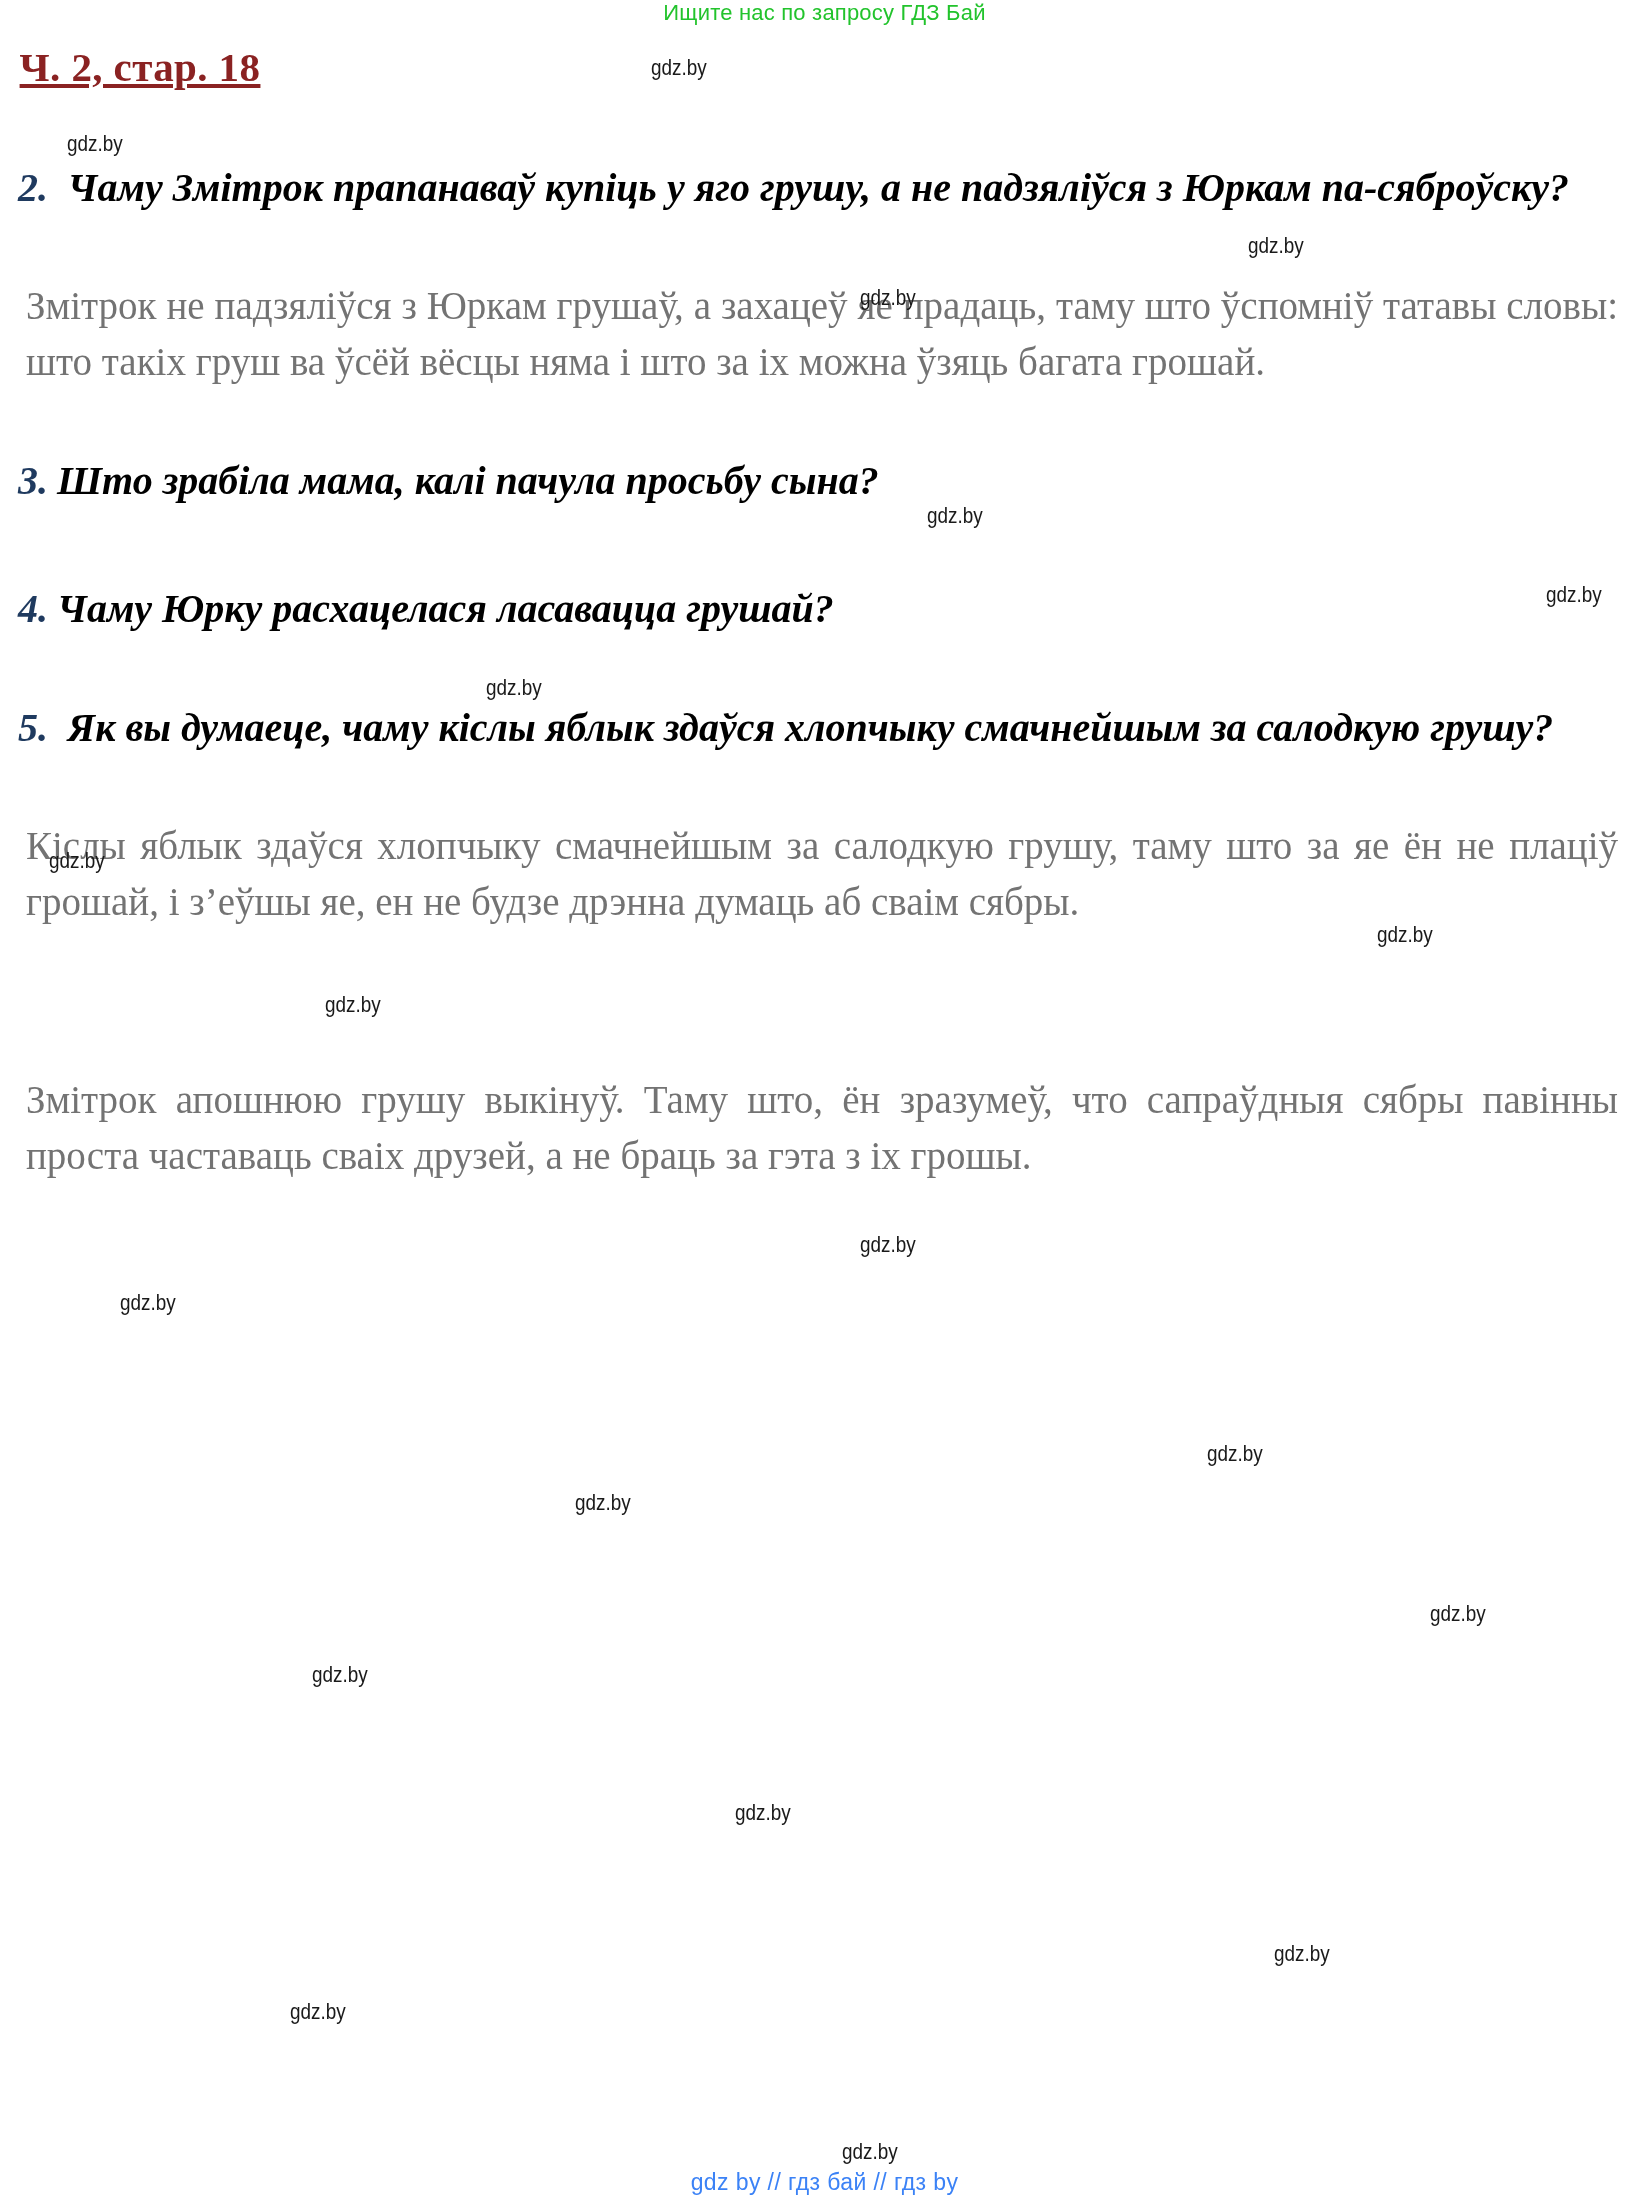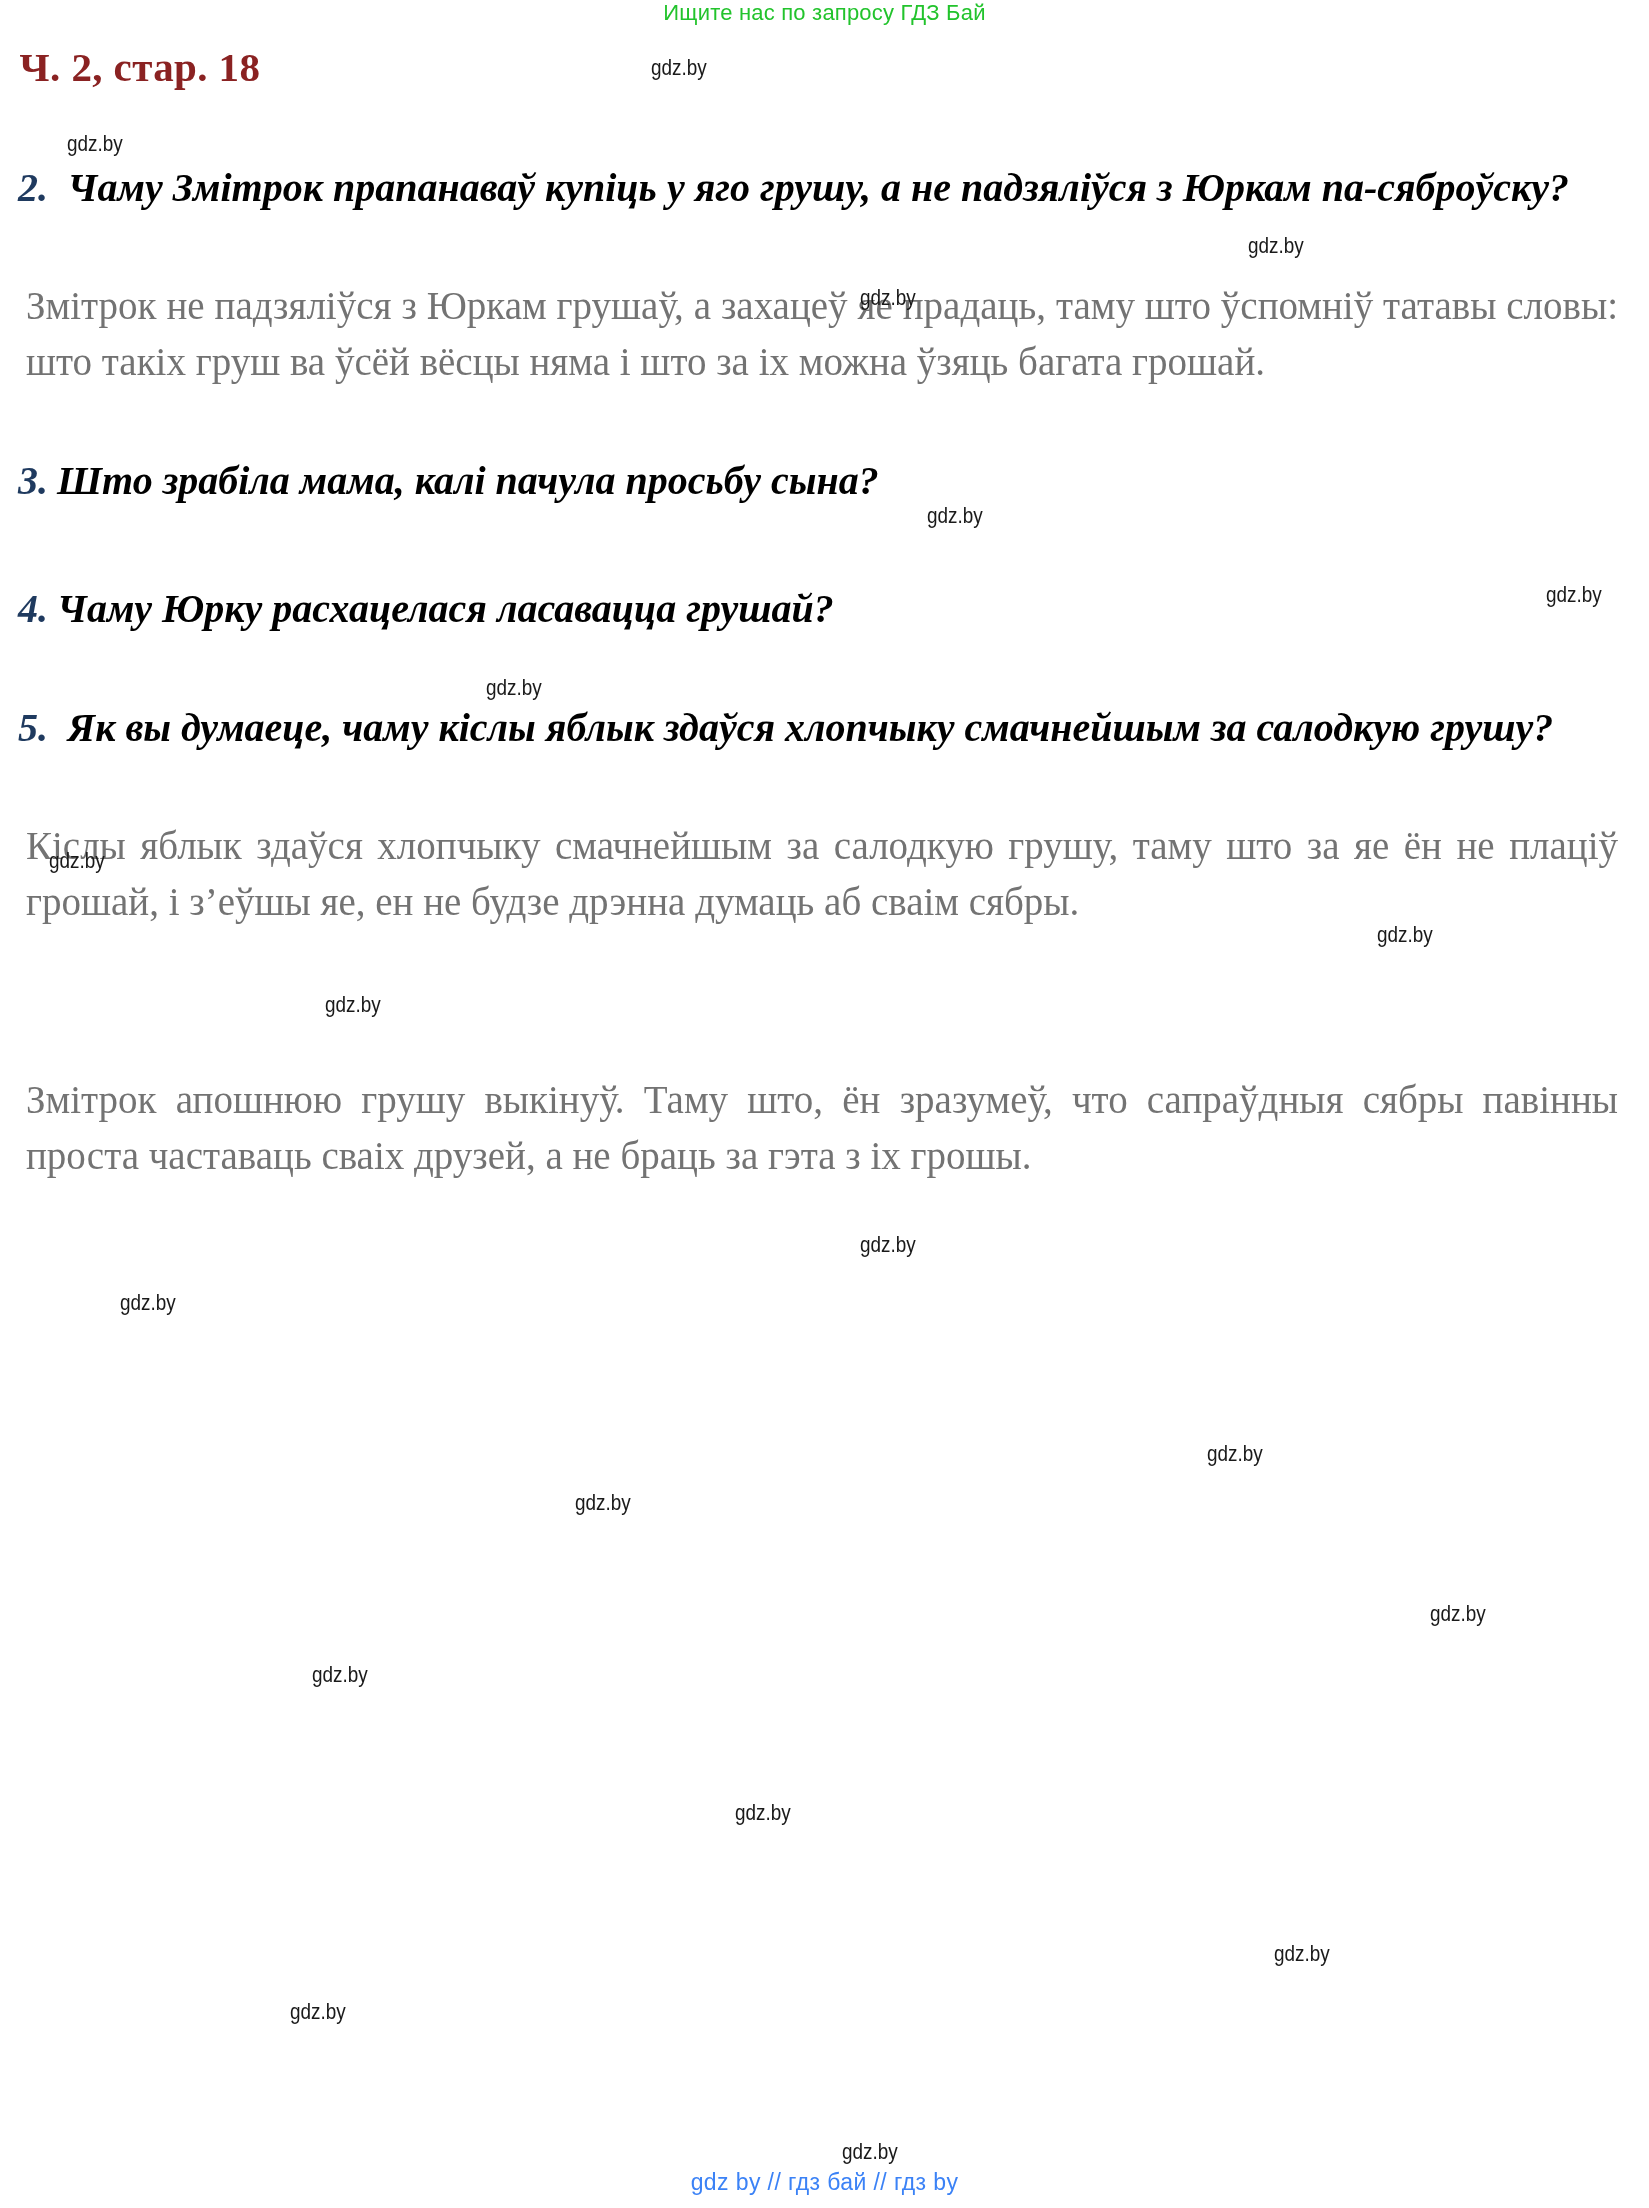--- a/index.html
+++ b/index.html
@@ -40,20 +40,21 @@
   .page-heading {
     position: absolute;
     top: 43px;
     left: 19.6px;
     font-family: "Liberation Serif", "DejaVu Serif", serif;
     font-weight: bold;
     font-size: 41px;
     color: #8a2222;
     letter-spacing: 0.4px;
     white-space: nowrap;
+    text-decoration: underline;
   }
 
   
   .content {
     position: absolute;
     top: 160px;
     left: 18px;
     width: 1608px;
   }
 

